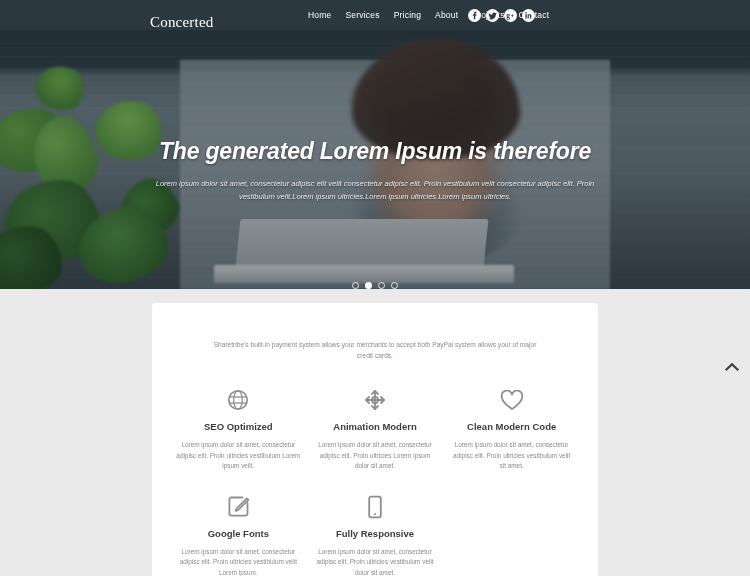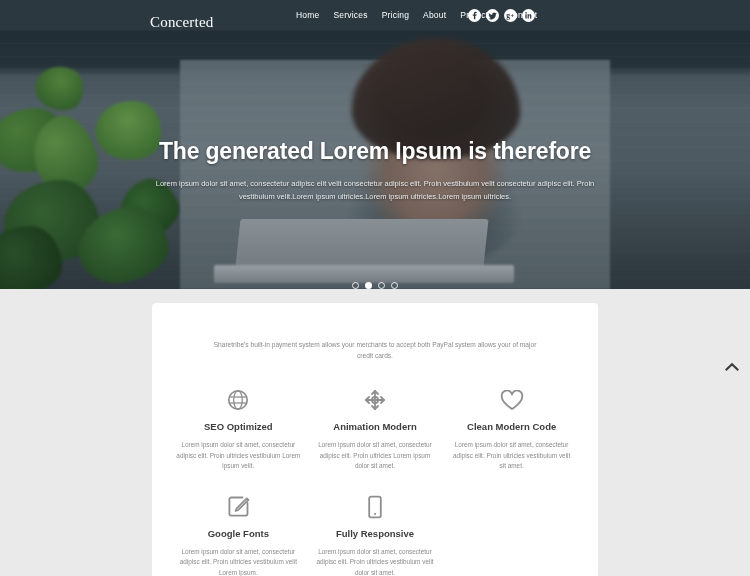--- a/index.html
+++ b/index.html
@@ -25,21 +25,21 @@
     top: 8px;
     color: #ffffff;
     font-size: 15px;
     font-weight: 400;
     letter-spacing: .2px;
     line-height: 28px;
     font-family: Liberation Serif, serif;
   }
   .nav-links {
     position: absolute;
-    left: 296px;
+    left: 308px;
     top: 0;
     height: 30px;
     display: flex;
     align-items: center;
     gap: 14px;
   }
   .nav-links a {
     color: #ffffff;
     font-size: 8.5px;
     text-decoration: none;
@@ -71,20 +71,21 @@
     cursor: pointer;
   }
   .soc svg { display:block; }
 
   
   .hero {
     position: relative;
     height: 259px;
     overflow: hidden;
     background: #0f766e;
+    font-style: italic;
   }
   
   .hero-photo {
     position: absolute; inset: 0;
     background:
       
       linear-gradient(to bottom, rgba(20,28,33,.35) 0%, rgba(20,28,33,.10) 30%, rgba(18,25,30,.55) 100%),
       
       repeating-linear-gradient(to bottom, rgba(255,255,255,.045) 0 1px, rgba(0,0,0,0) 1px 13px),
       

